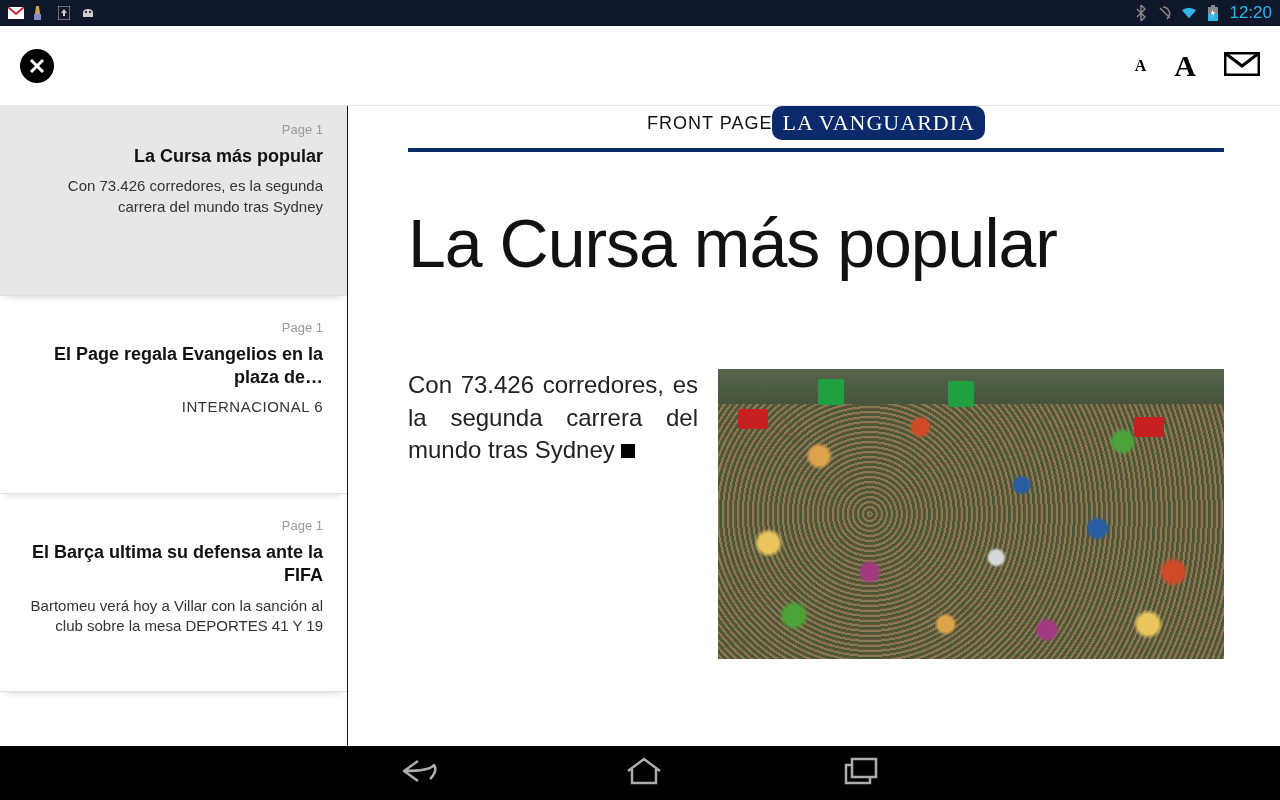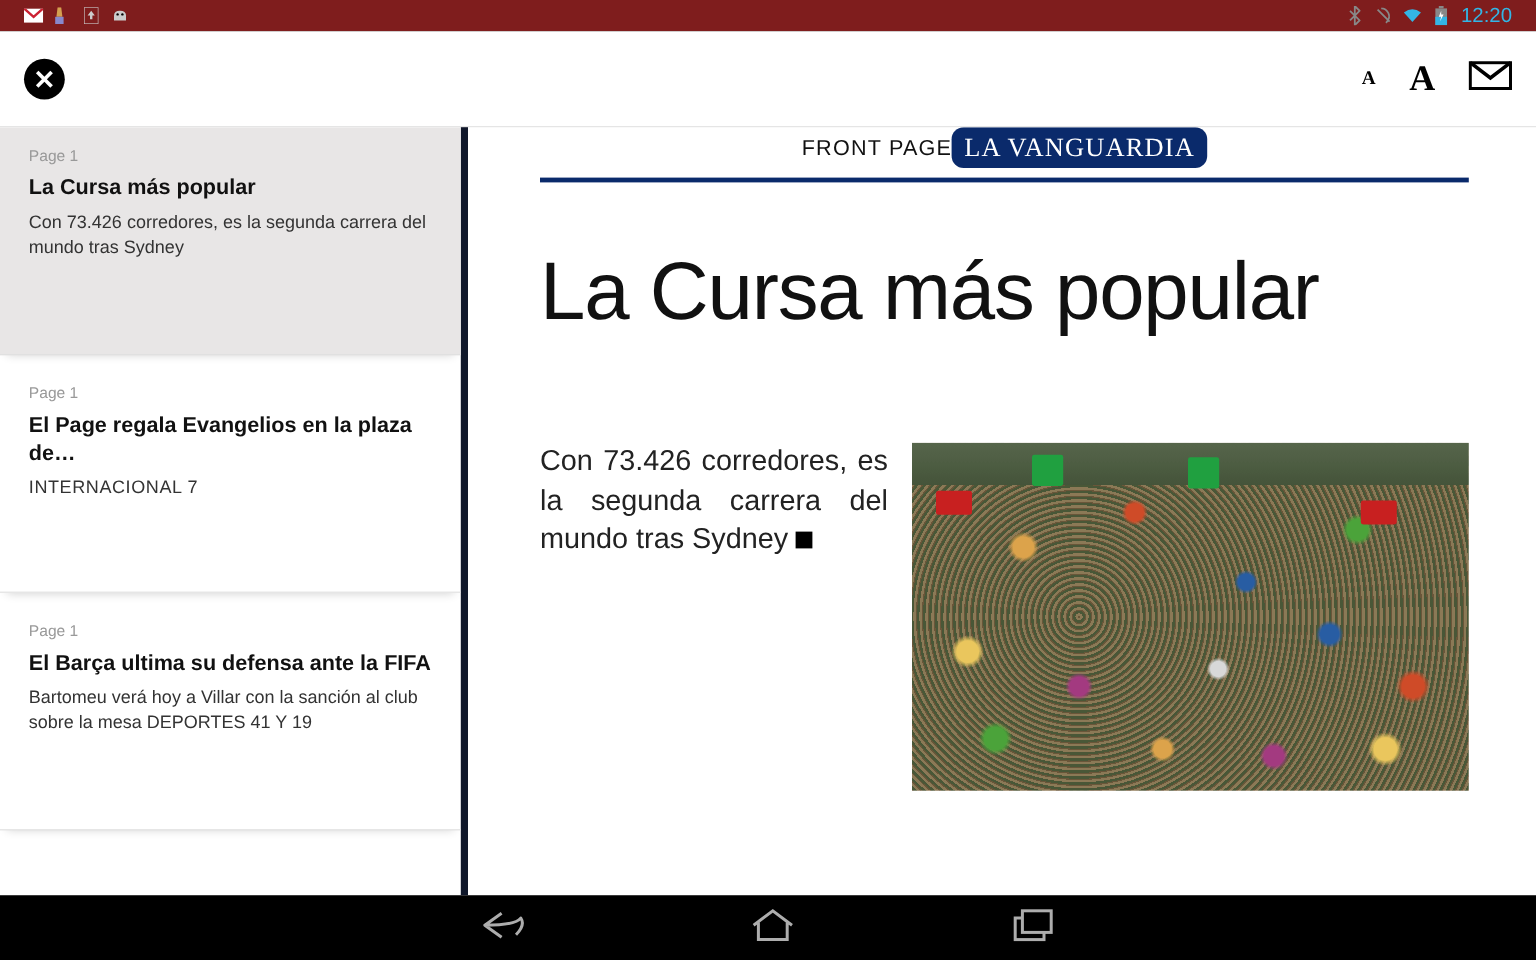--- a/index.html
+++ b/index.html
@@ -1,24 +1,24 @@
 <!DOCTYPE html>
 <html><head>
 <meta charset="utf-8">
 <style>
   * { margin: 0; padding: 0; box-sizing: border-box; }
   html, body { width: 1280px; height: 800px; font-family: Arial, Helvetica, sans-serif; overflow: hidden; background: #000; }
   
   .status-bar {
     height: 26px;
-    background: #7f1d1d;
+    background: #0f172a;
     display: flex;
     align-items: center;
     justify-content: space-between;
-    padding: 0 20px;
+    padding: 0 8px;
     color: #ccc;
     font-size: 13px;
   }
   .status-left, .status-right { display: flex; align-items: center; gap: 8px; }
   .status-right { color: #33B5E5; }
   .status-icon { width: 16px; height: 16px; display: inline-flex; align-items: center; justify-content: center; }
   
   .app-bar {
     height: 80px;
     background: #fff;
@@ -40,24 +40,25 @@
   .font-large { font-family: Georgia, serif; font-size: 30px; font-weight: bold; cursor: pointer; }
   .mail-btn { cursor: pointer; }
   
   .content-area {
     height: 640px;
     display: flex;
     background: #fff;
   }
   
   .sidebar {
-    width: 390px;
+    width: 348px;
     background: #fff;
     overflow-y: auto;
-    border-right: 6px solid #0f172a;
+    border-right: 1px solid #0f172a;
+    text-align: right;
   }
   .sidebar-item {
     padding: 16px 24px 24px 24px;
     border-bottom: 1px solid #e0e0e0;
     box-shadow: 0 6px 8px -6px rgba(0,0,0,0.2);
     margin-bottom: 8px;
     cursor: pointer;
     position: relative;
     min-height: 190px;
   }
@@ -238,21 +239,21 @@
 
   <div class="sidebar">
     <div class="sidebar-item selected">
       <div class="page-label">Page 1</div>
       <div class="sidebar-title">La Cursa más popular</div>
       <div class="sidebar-excerpt">Con 73.426 corredores, es la segunda carrera del mundo tras Sydney</div>
     </div>
     <div class="sidebar-item">
       <div class="page-label">Page 1</div>
       <div class="sidebar-title">El Page regala Evangelios en la plaza de…</div>
-      <div class="sidebar-category">INTERNACIONAL 7</div>
+      <div class="sidebar-category">INTERNACIONAL 6</div>
     </div>
     <div class="sidebar-item">
       <div class="page-label">Page 1</div>
       <div class="sidebar-title">El Barça ultima su defensa ante la FIFA</div>
       <div class="sidebar-excerpt">Bartomeu verá hoy a Villar con la sanción al club sobre la mesa DEPORTES 41 Y 19</div>
     </div>
   </div>
 
   <div class="article">
     <div class="article-header">

